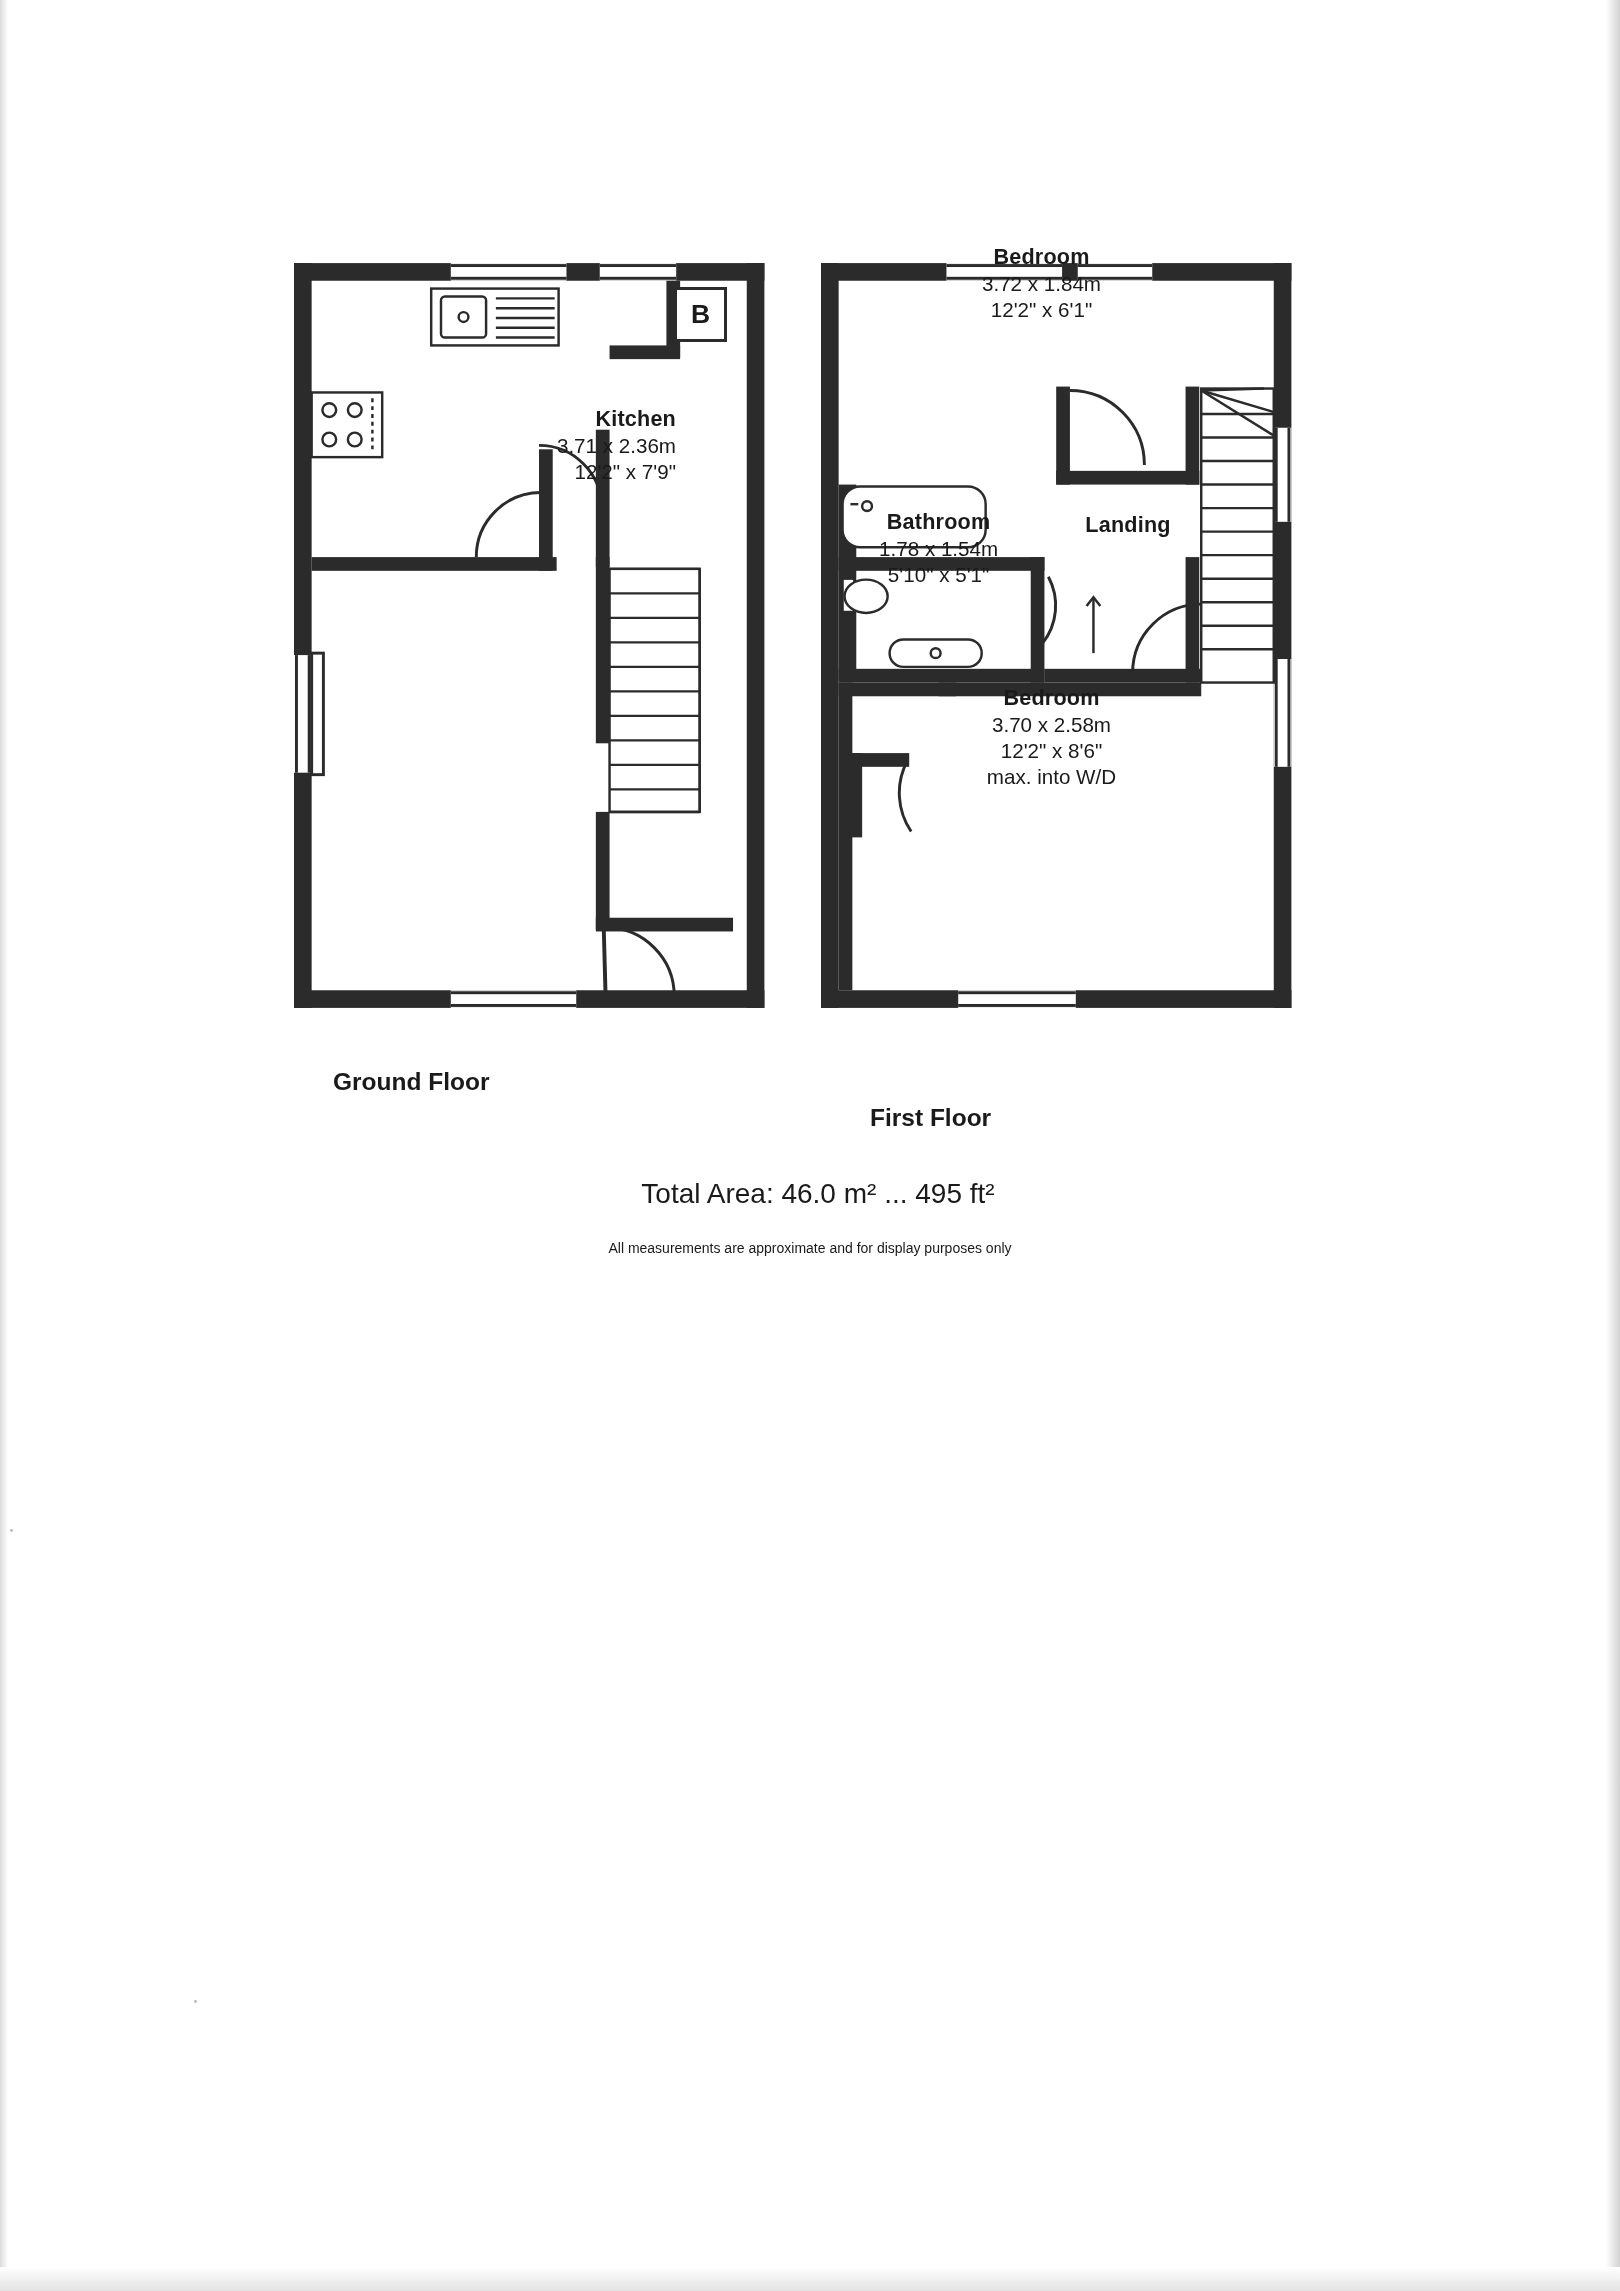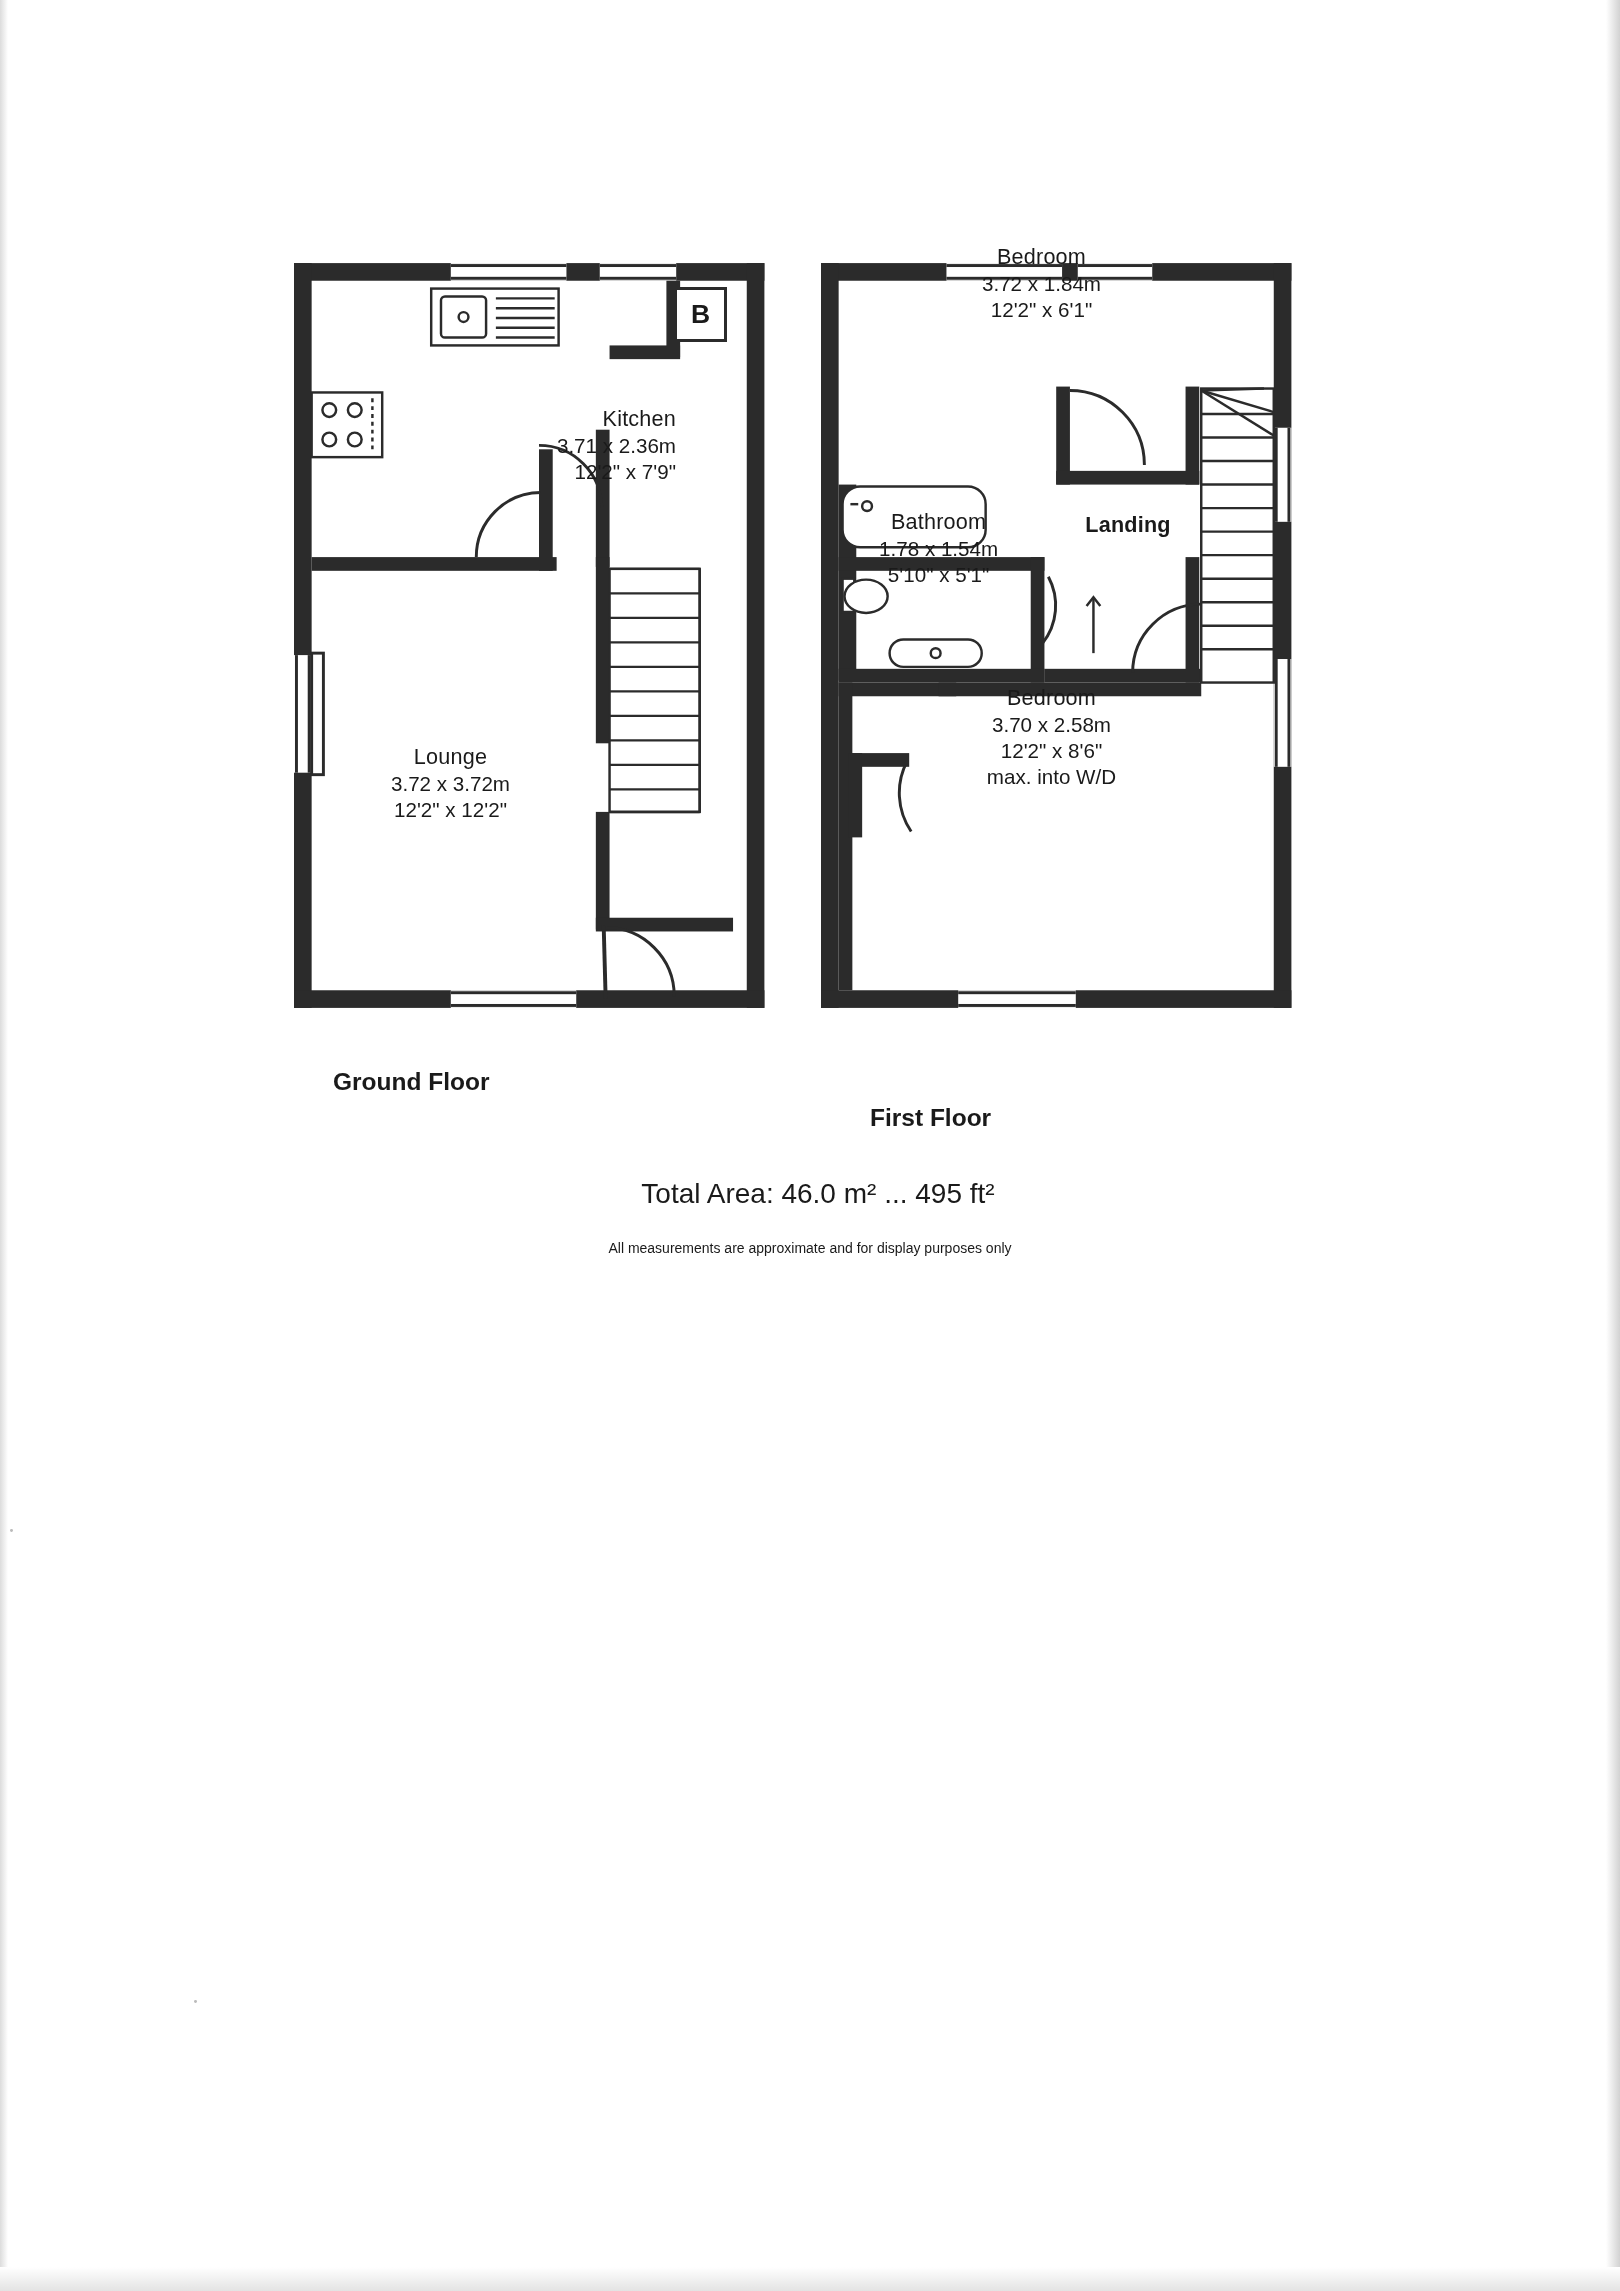--- a/index.html
+++ b/index.html
@@ -52,21 +52,21 @@
   .plan {
     position: absolute;
   }
   .room-label {
     position: absolute;
     text-align: center;
     line-height: 1.28;
     white-space: nowrap;
   }
   .room-name {
-    font-weight: normal;
+    font-weight: bold;
     font-size: 21.6px;
     letter-spacing: 0.2px;
   }
   .room-dim {
     font-size: 20.6px;
   }
   .floor-caption {
     position: absolute;
     font-weight: bold;
     font-size: 24.5px;
@@ -206,25 +206,20 @@
     </svg>
 
     <div class="badge-b" style="left:380px; top:23.5px; width:47px; height:49px;">B</div>
 
     <div class="room-label" style="left:157px; top:142px; width:225px;text-align:right;">
       <div class="room-name">Kitchen</div>
       <div class="room-dim">3.71 x 2.36m</div>
       <div class="room-dim">12'2" x 7'9"</div>
     </div>
 
-    <div class="room-label" style="left:44px; top:480px; width:225px;">
-      <div class="room-name">Lounge</div>
-      <div class="room-dim">3.72 x 3.72m</div>
-      <div class="room-dim">12'2" x 12'2"</div>
-    </div>
   </div>
 
   <div class="floor-caption" style="left:333px; top:1068px;">Ground Floor</div>
 
   <div class="plan" id="first" style="left:821px; top:263px; width:490px; height:745px;">
 
     <svg width="490" height="745" viewBox="0 0 500 760">
       <g fill="#2b2b2b">
         <rect x="0" y="0" width="480" height="18"></rect>
         <rect x="0" y="0" width="18" height="760"></rect>

